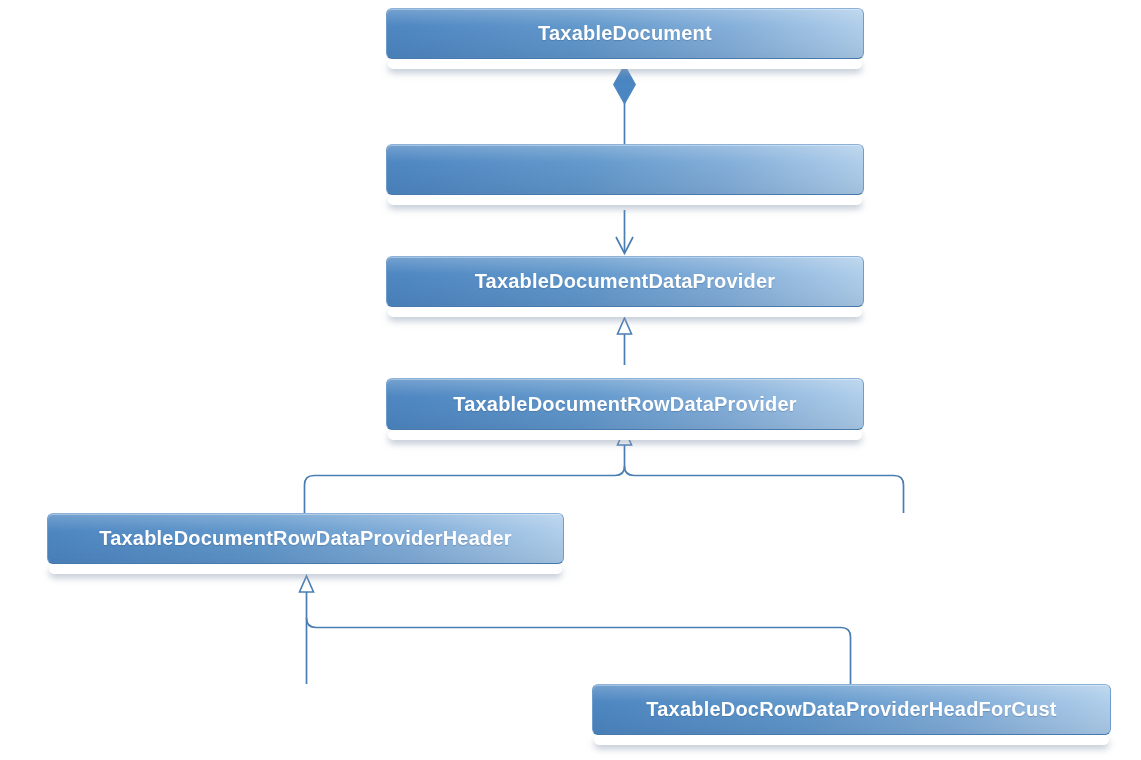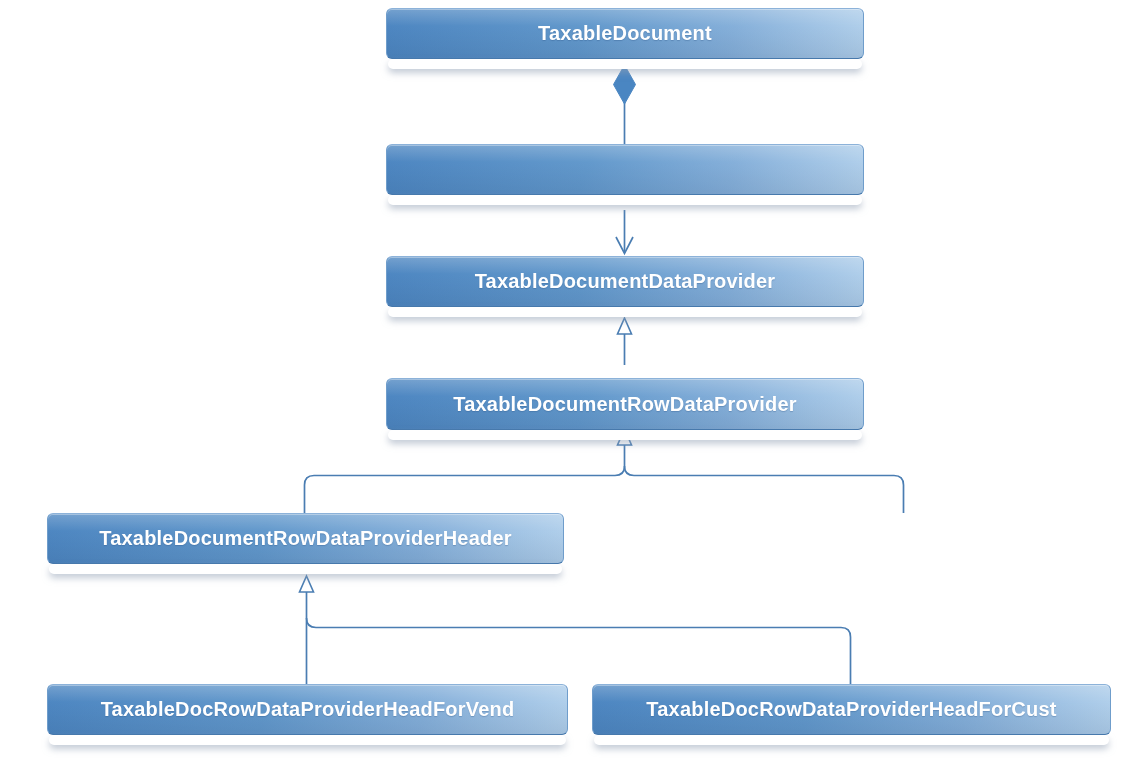--- a/index.html
+++ b/index.html
@@ -125,23 +125,19 @@
     <span class="node-label">TaxableDocumentRowDataProvider</span>
     <div class="shelf"></div>
   </div>
 
   <div class="node" style="left:8px;top:513px;width:515px;height:49px">
     <span class="node-label">TaxableDocumentRowDataProviderHeader</span>
     <div class="shelf"></div>
   </div>
 
 
-  <div class="node" style="left:8px;top:684px;width:519px;height:49px">
-    <span class="node-label">TaxableDocRowDataProviderHeadForVend</span>
-    <div class="shelf"></div>
-  </div>
 
   <div class="node" style="left:553px;top:684px;width:517px;height:49px">
     <span class="node-label">TaxableDocRowDataProviderHeadForCust</span>
     <div class="shelf"></div>
   </div>
 
 </div>
 
 </body></html>

